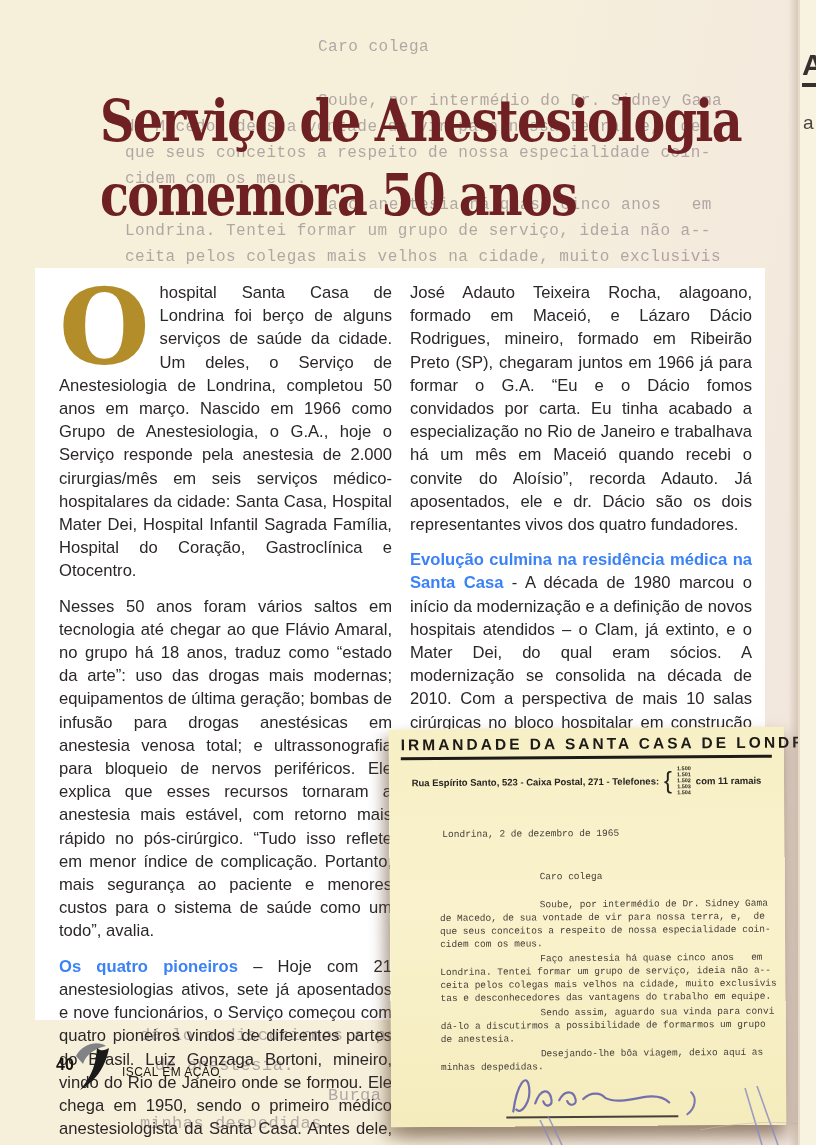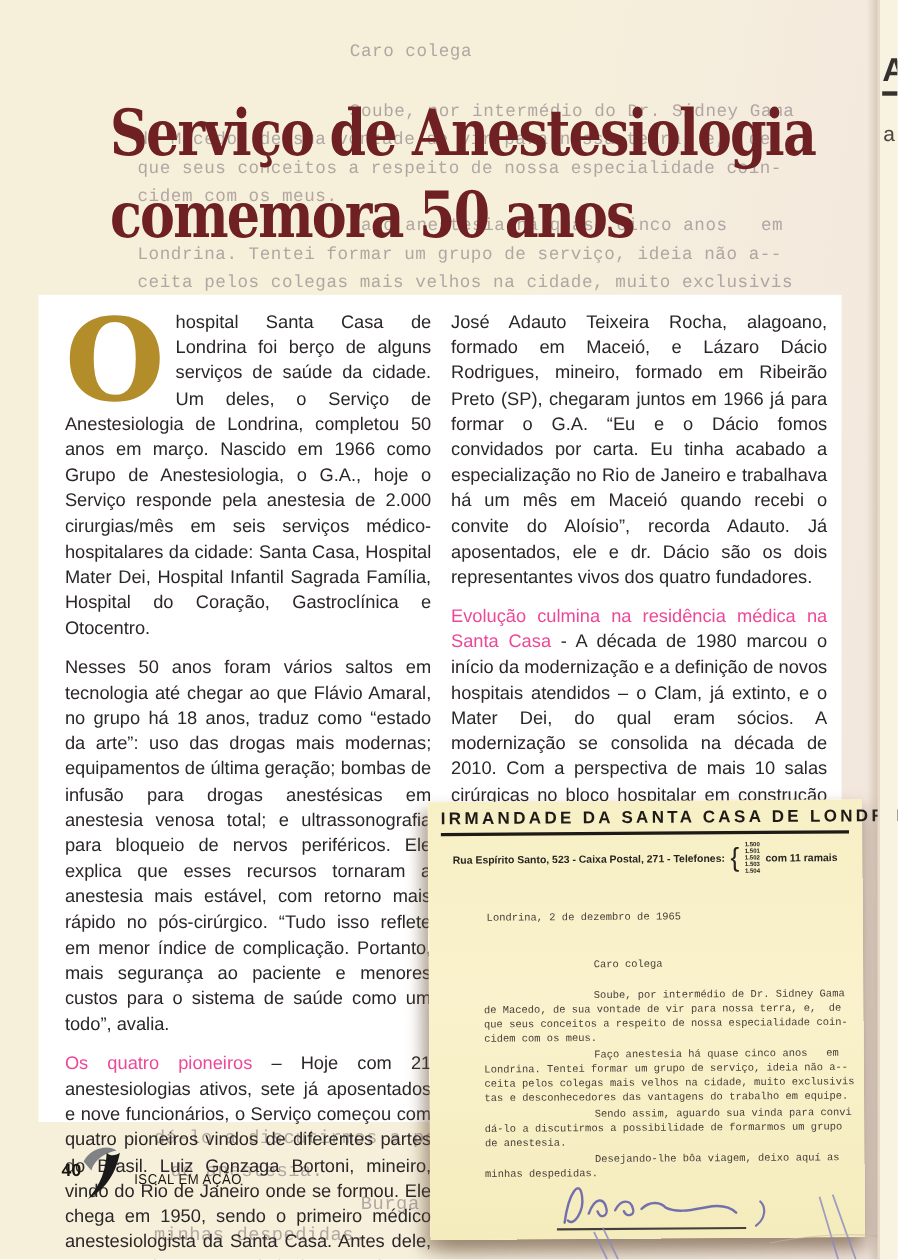--- a/index.html
+++ b/index.html
@@ -21,21 +21,21 @@
 
   
   .article-box{position:absolute;left:35px;top:268px;width:730px;height:752px;background:#ffffff;}
   .col{position:absolute;top:13px;font-size:16.6px;line-height:23.2px;color:#2b2627;
        text-align:justify;}
   .col-left{left:24px;width:333px;}
   .col-right{left:375px;width:342px;}
   .para{margin:0 0 12px 0;}
   .dropcap{float:left;font-family:"DejaVu Serif","Liberation Serif",serif;font-weight:bold;
            font-size:104px;line-height:82px;color:#b28d2a;padding:6px 10px 0 0;}
-  .lead{font-weight:normal;color:#ec4899;}
+  .lead{font-weight:bold;color:#3b82f6;}
 
   
   .edge-shadow{position:absolute;top:0;right:16px;width:12px;height:1145px;
                background:linear-gradient(90deg,rgba(120,95,70,0) 0%,rgba(120,95,70,.28) 100%);}
   .side-strip{position:absolute;top:0;right:0;width:16px;height:1145px;background:#f8f2e1;
               border-left:2px solid #e8dcc8;overflow:hidden;}
   .side-A{position:absolute;left:2px;top:48px;font-weight:bold;font-size:30px;color:#35312e;
           border-bottom:4px solid #35312e;padding-bottom:1px;}
   .side-a{position:absolute;left:3px;top:112px;font-size:19px;color:#4a453f;}
 

